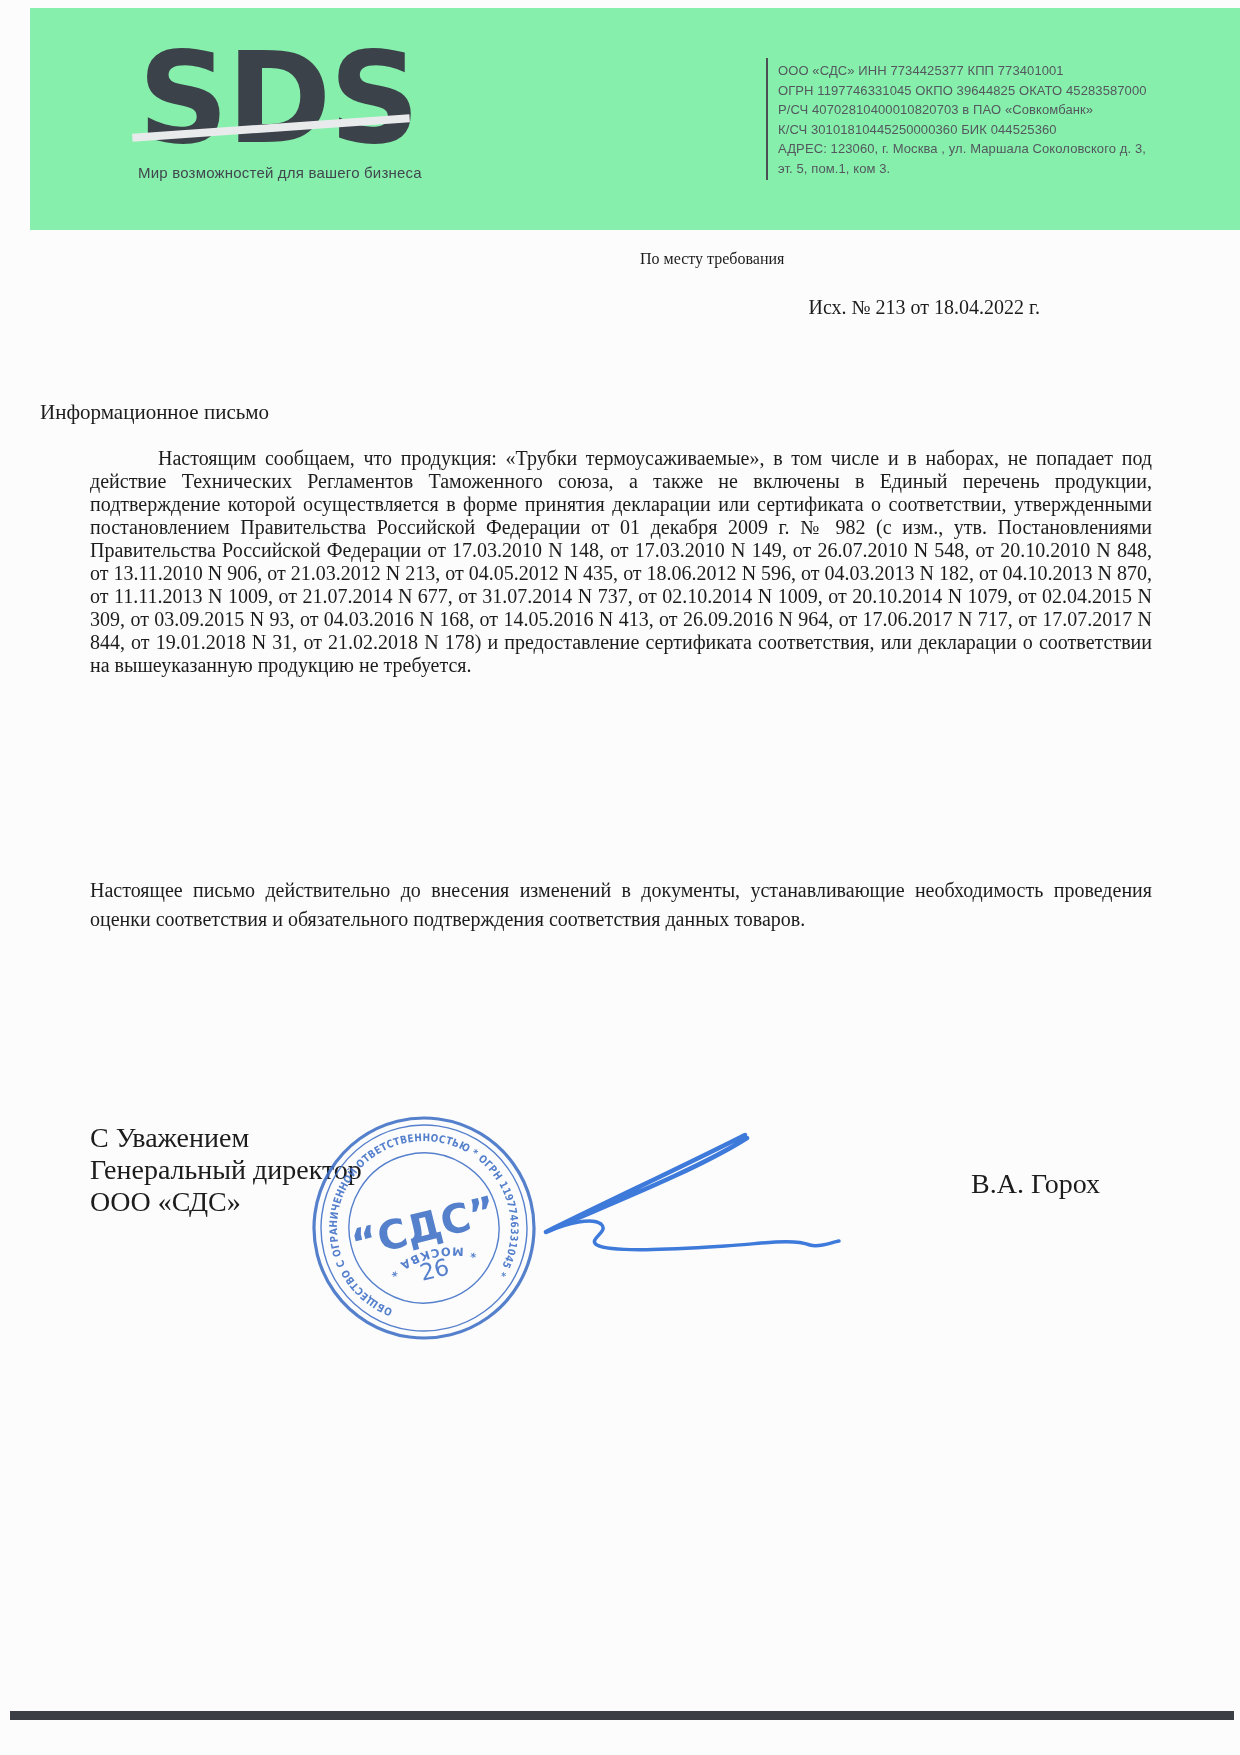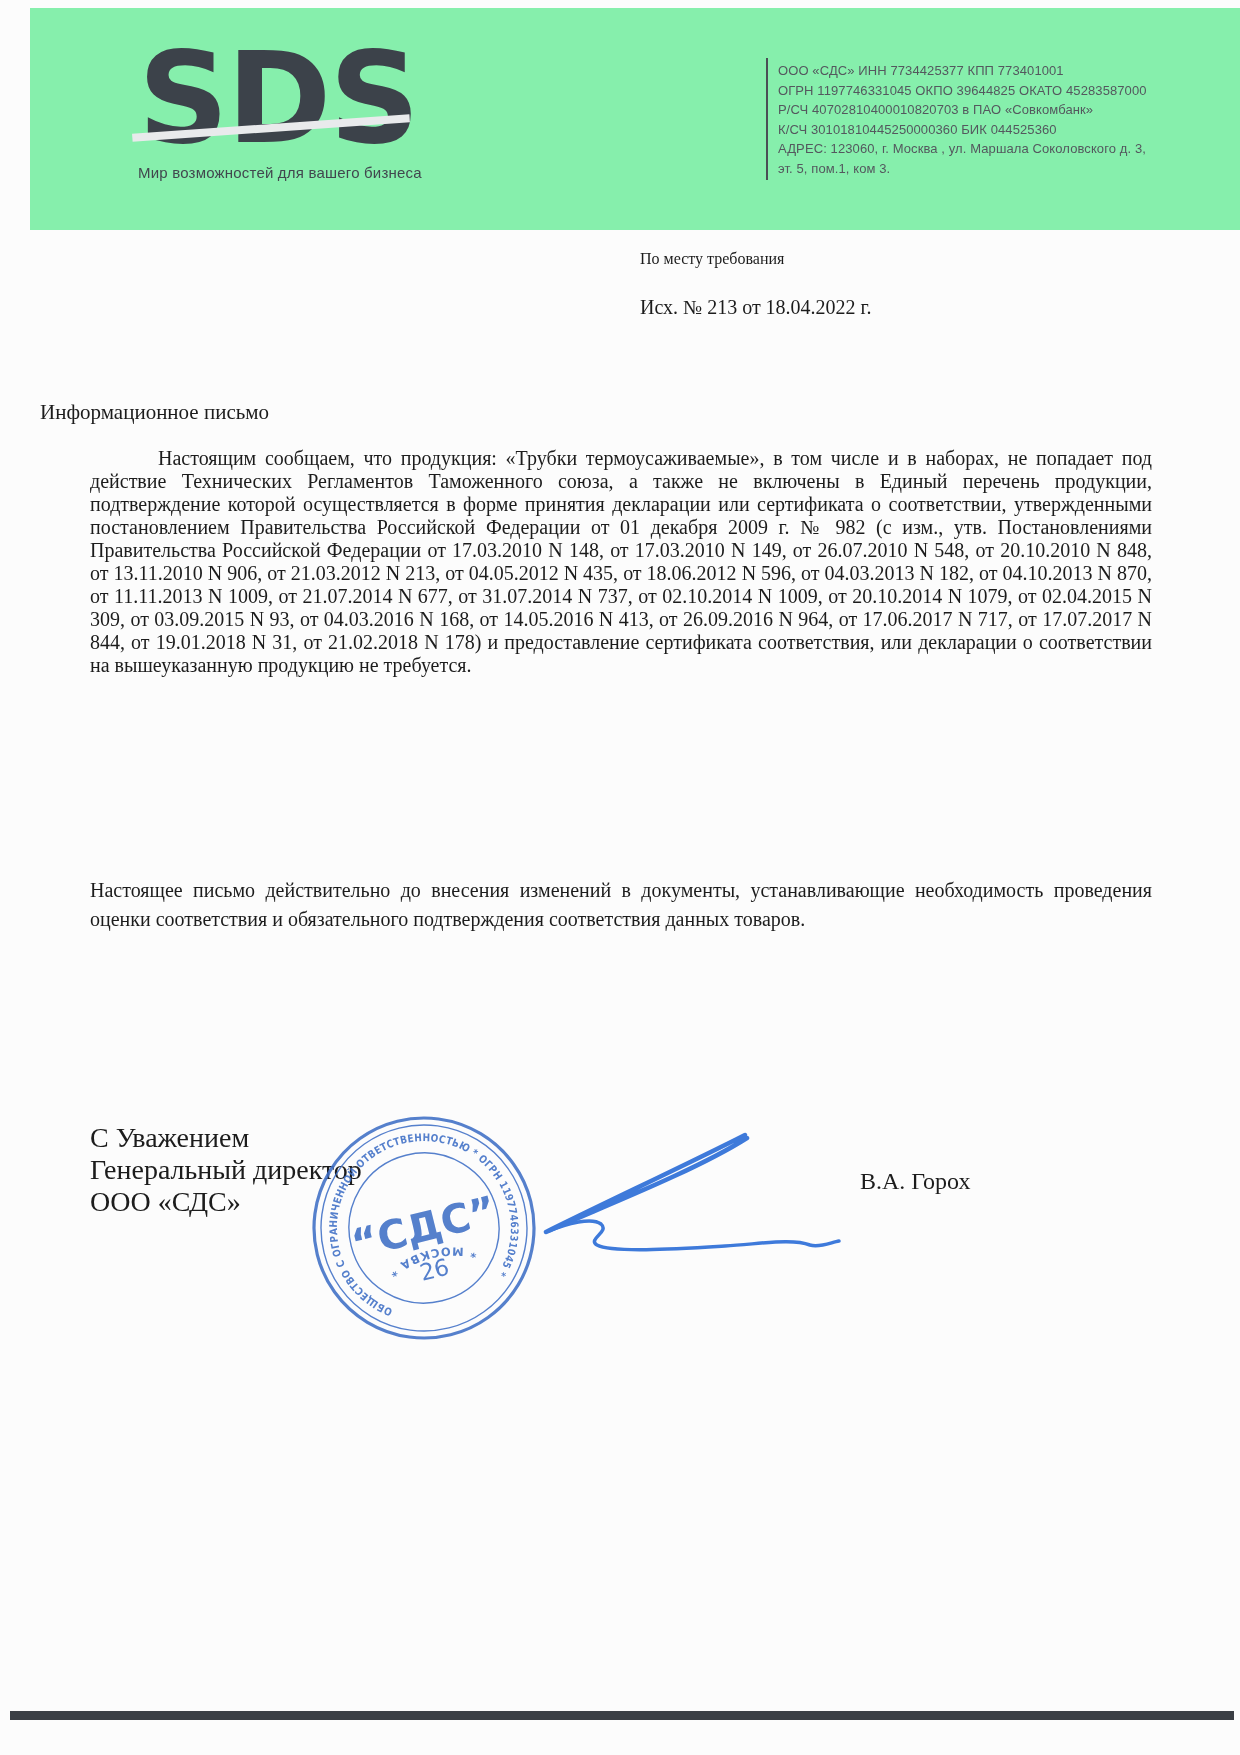--- a/index.html
+++ b/index.html
@@ -60,20 +60,21 @@
   .recipient-block {
     position: absolute;
     left: 640px; top: 250px;
     width: 400px;
     font-size: 16px;
   }
   .reference-block {
     position: absolute;
     left: 640px; top: 296px;
     width: 400px;
+    text-align: right;
     font-size: 20px;
   }
   .doc-title {
     position: absolute;
     left: 40px; top: 400px;
     width: 1040px;
     font-size: 21px;
   }
   
   .para1 {
@@ -97,22 +98,22 @@
   .closing-block {
     position: absolute;
     left: 90px; top: 1122px;
     font-size: 28px;
     line-height: 32px;
   }
   .signer-name {
     position: absolute;
     left: 860px; top: 1168px;
     width: 240px;
-    text-align: left;
-    font-size: 24px;
+    text-align: right;
+    font-size: 28px;
   }
   .stamp-svg {
     position: absolute;
     left: 294px; top: 1098px;
   }
   .signature-svg {
     position: absolute;
     left: 440px; top: 1095px;
   }
   

